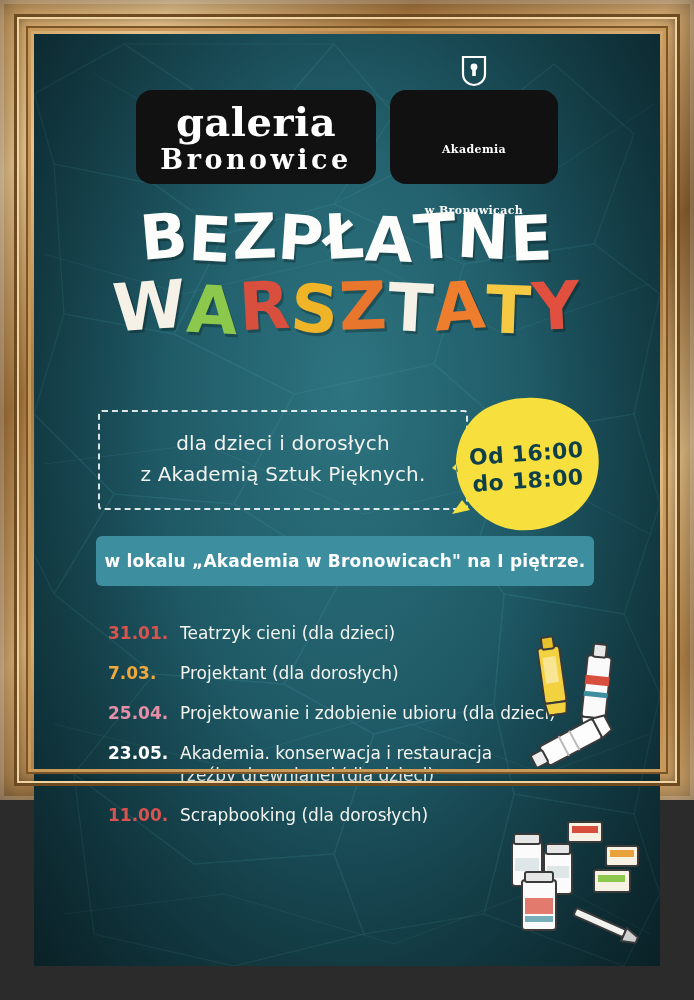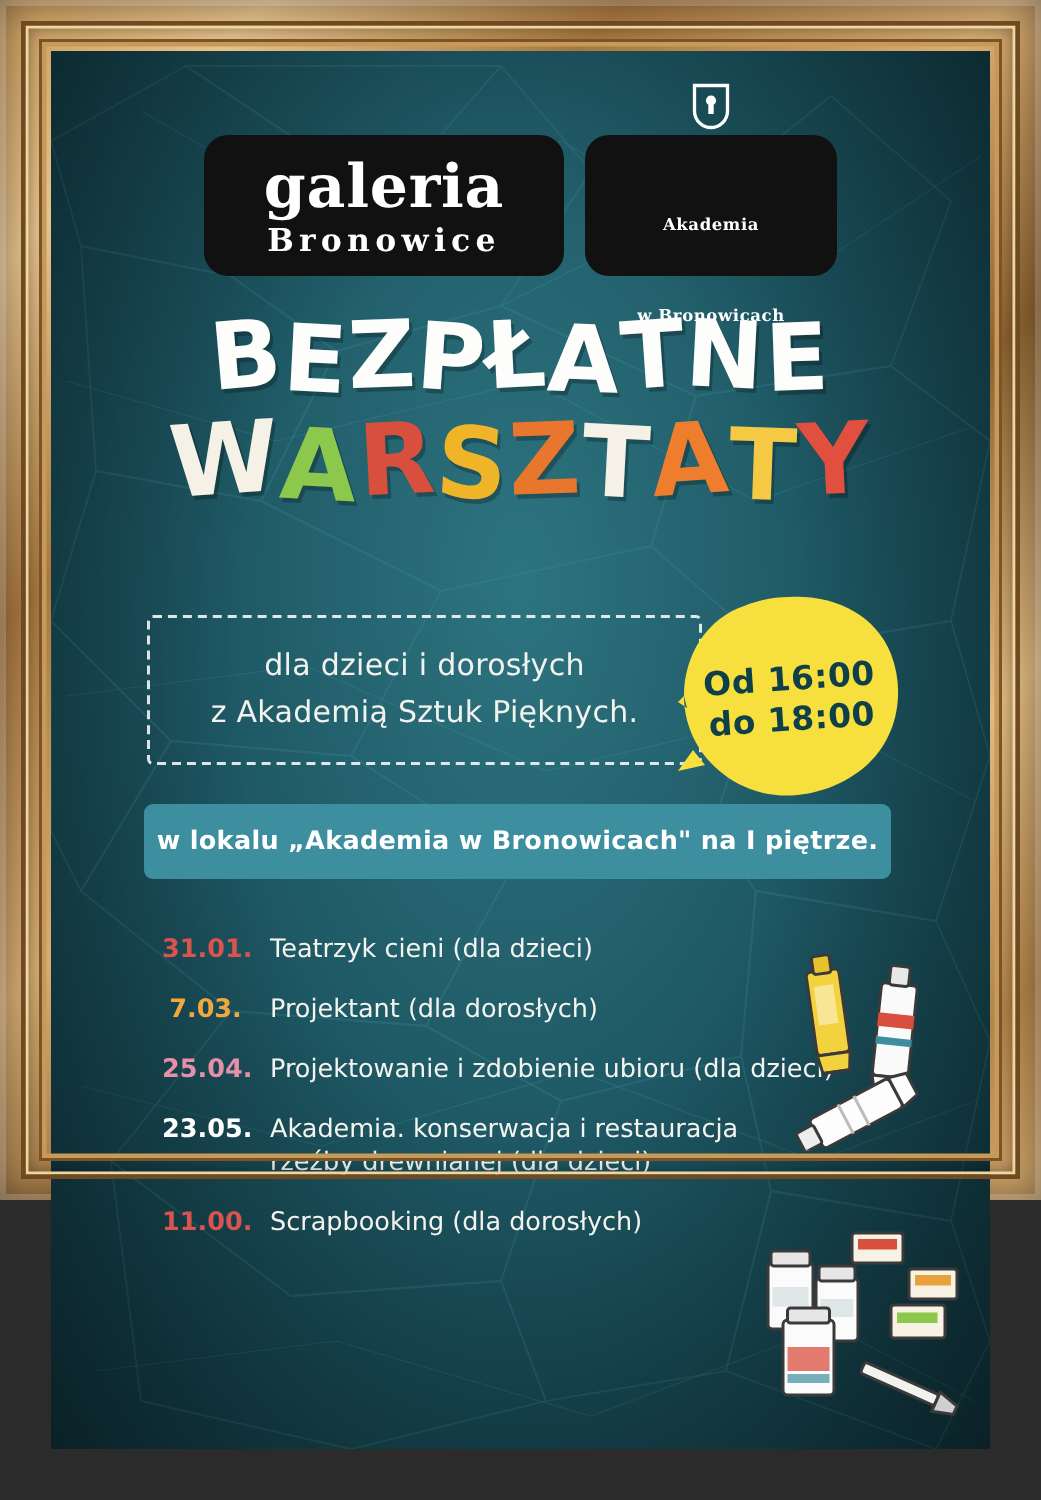--- a/index.html
+++ b/index.html
@@ -93,21 +93,21 @@
     color: #fff;
     font-family: "DejaVu Serif", serif;
     font-size: 40px;
     font-weight: 700;
     letter-spacing: .5px;
     line-height: 1;
   }
   .logo-galeria .l2 {
     color: #fff;
     font-family: "DejaVu Serif", serif;
-    font-size: 21px;
+    font-size: 27px;
     font-weight: 700;
     letter-spacing: 3.5px;
     margin-top: 4px;
     line-height: 1;
   }
   .logo-akademia { width: 168px; height: 94px; gap: 46px; }
   .logo-akademia .shield { margin-bottom: 6px; }
   .logo-akademia .a1,
   .logo-akademia .a2 {
     color: #fff;
@@ -222,21 +222,21 @@
     width: 490px;
   }
   .sched-row {
     display: flex;
     align-items: flex-start;
     margin-bottom: 18px;
   }
   .sched-date {
     width: 72px;
     flex: 0 0 72px;
-    text-align: center;
+    text-align: left;
     padding-right: 14px;
     box-sizing: border-box;
     font-family: "DejaVu Sans", sans-serif;
     font-weight: 700;
     font-size: 17px;
     line-height: 1.3;
   }
   .sched-title {
     color: #f4f4ef;
     font-family: "DejaVu Sans", sans-serif;

